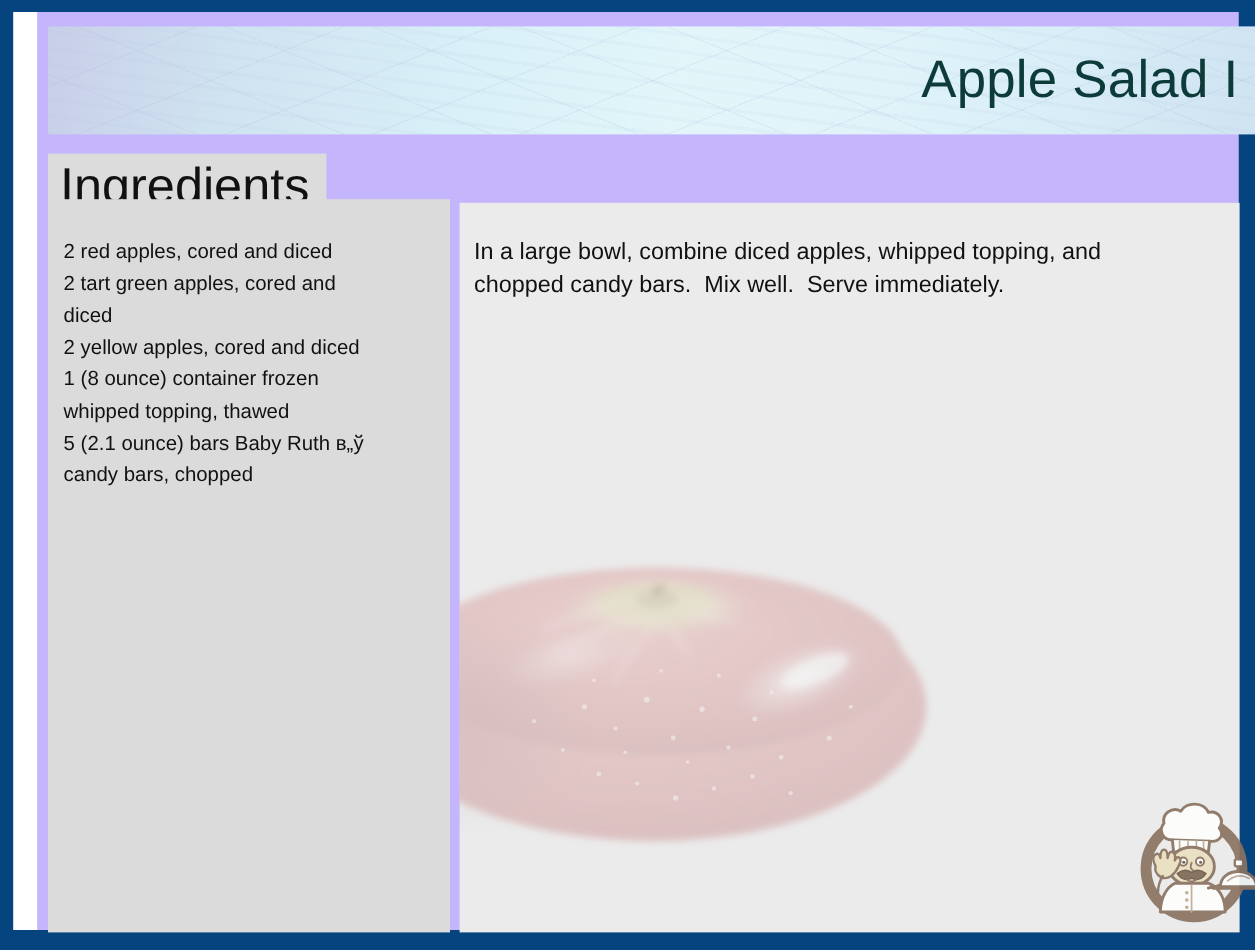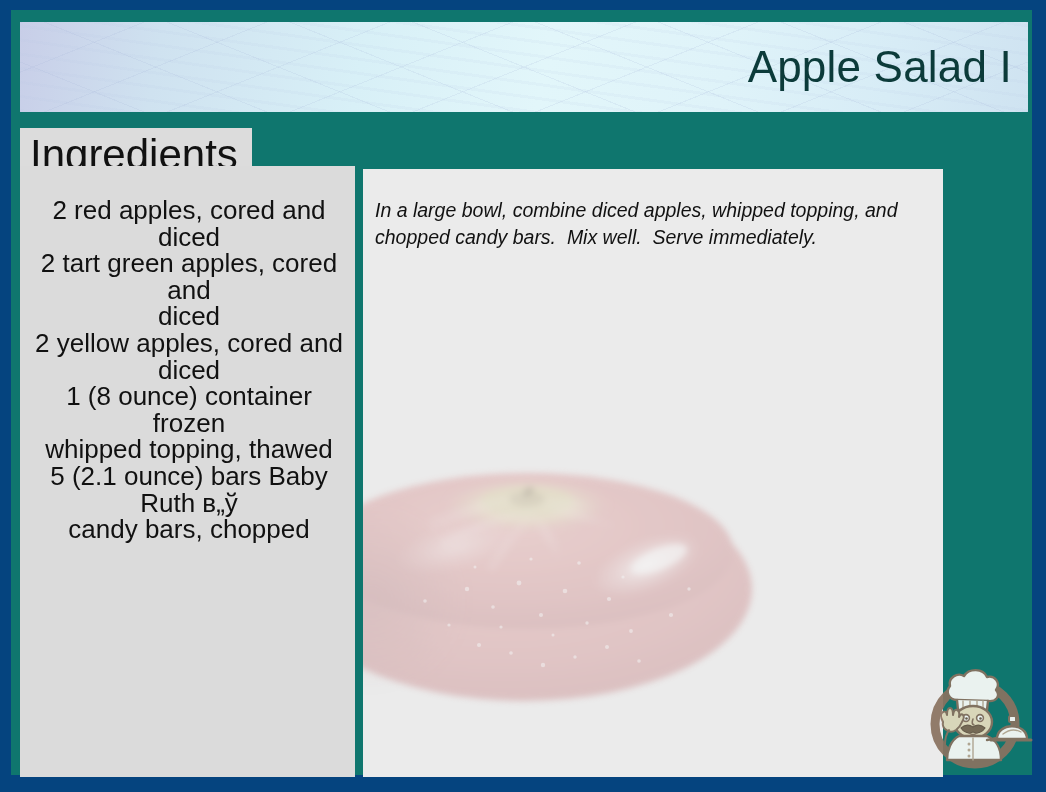--- a/index.html
+++ b/index.html
@@ -24,21 +24,22 @@
     background: #ffffff;
     border: 11px solid #05447f;
     border-top-width: 10px;
     border-bottom-width: 17px;
     border-left-width: 11px;
     border-right-width: 14px;
   }
   .slide-inner {
     position: absolute;
     inset: 0;
-    background: #0f766e;
+    background: #c4b5fd;
+    margin-left: 20px;
   }
 
   
   .banner {
     position: absolute;
     left: 9px;
     top: 12px;
     width: 1008px;
     height: 90px;
     background:
@@ -110,34 +111,32 @@
     left: 9px;
     top: 156px;
     width: 335px;
     height: 611px;
     background: #dbdbdb;
   }
   .panel-directions {
     position: absolute;
     left: 352px;
     top: 159px;
-    width: 580px;
+    width: 650px;
     height: 608px;
     background: #ebebeb;
     overflow: hidden;
-    font-style: italic;
   }
 
   .ing-list {
     padding: 31px 10px 0 13px;
-    font-size: 26px;
+    font-size: 17px;
     line-height: 26.6px;
     color: #111111;
     white-space: pre-wrap;
-    text-align: center;
   }
   .dir-text {
     padding: 28px 18px 0 12px;
     font-size: 19.5px;
     line-height: 26.6px;
     color: #111111;
     white-space: pre-wrap;
     position: relative;
     z-index: 3;
   }

